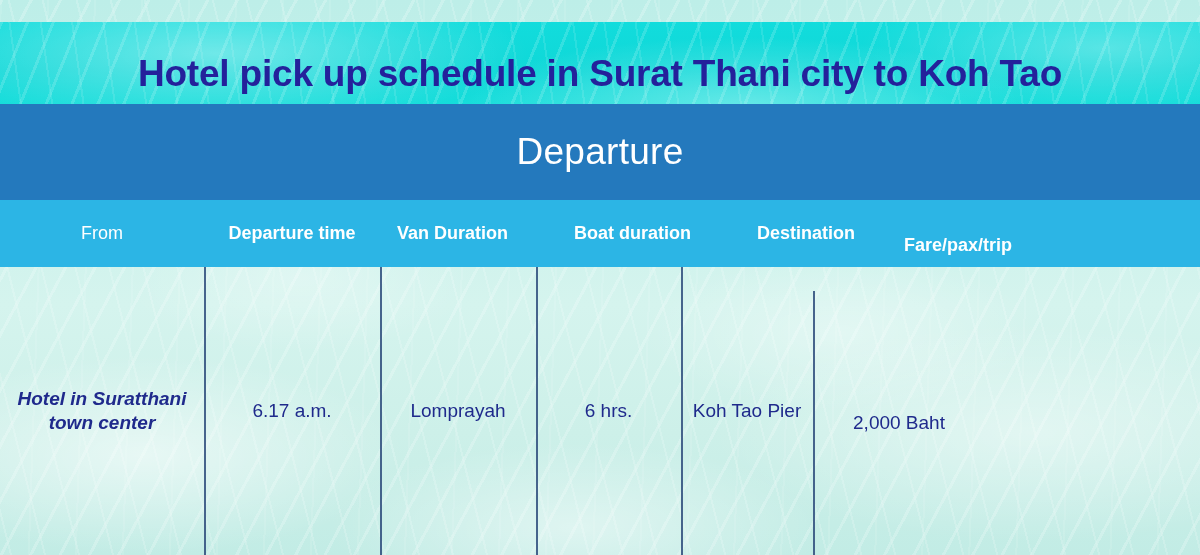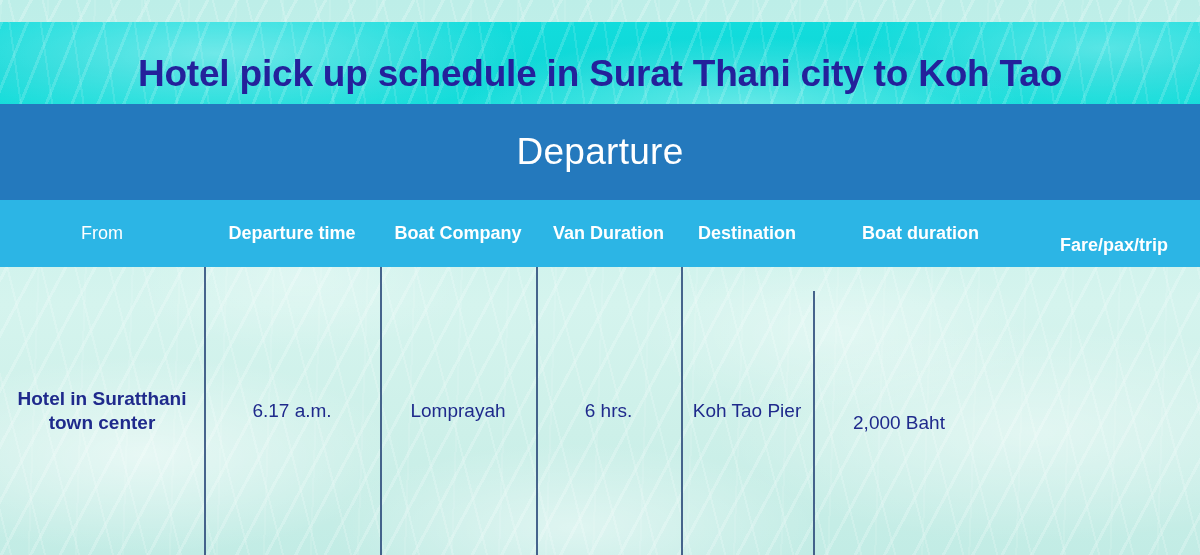--- a/index.html
+++ b/index.html
@@ -142,21 +142,21 @@
 
   
   .c0 { width: 204px; }
   .c1 { width: 176px; }
   .c2 { width: 156px; }
   .c3 { width: 145px; text-align: center; }
   .c4 { width: 215px; }
   .c5 { width: 132px; }
   .c6 { width: 172px; margin-top: 24px; }
 
-  .c0.body-cell { font-weight: bold; }
+  .c0.body-cell { font-weight: bold; font-style: italic; }
 </style>
 </head>
 <body>
 
 <div class="page">
 
   <div class="water-base"></div>
   <div class="water-caustics"></div>
 
   <div class="top-band">
@@ -166,24 +166,23 @@
 
   <div class="departure-bar">
     <div class="label">Departure</div>
   </div>
 
   <div class="table">
 
     <div class="head-row">
       <div class="head-cell light c0">From</div>
       <div class="head-cell c1">Departure time</div>
-      <div class="head-cell c2">Boat Company</div>
       <div class="head-cell c3">Van Duration</div>
+      <div class="head-cell c4">Boat duration</div>
       <div class="head-cell c5">Destination</div>
-      <div class="head-cell c4">Boat duration</div>
       <div class="head-cell c6">Fare/pax/trip</div>
     </div>
 
     <div class="body-row">
       <div class="body-cell c0">Hotel in Suratthani town center</div>
       <div class="body-cell c1">6.17 a.m.</div>
       <div class="body-cell c2">Lomprayah</div>
       <div class="body-cell c3">6 hrs.</div>
       <div class="body-cell c5">Koh Tao Pier</div>
       <div class="body-cell c6">2,000 Baht</div>

